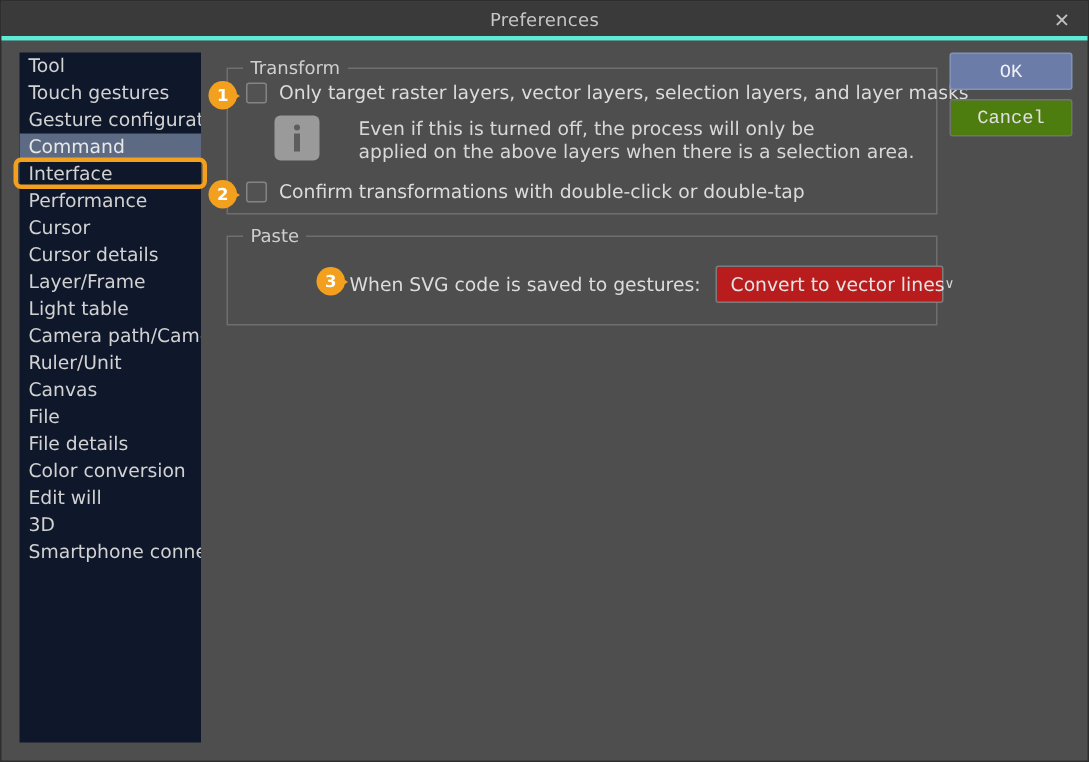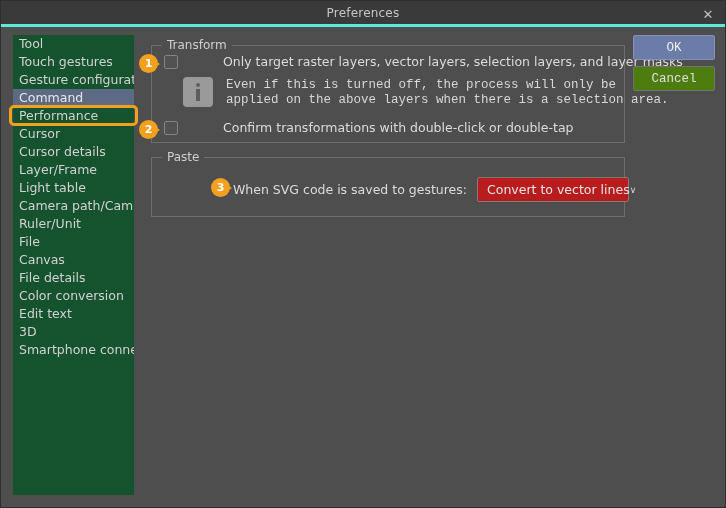--- a/index.html
+++ b/index.html
@@ -55,21 +55,21 @@
     font-size: 13px;
     cursor: pointer;
   }
 
   
   #sidebar {
     position: absolute;
     left: 12px; top: 34px;
     width: 121px;
     height: 460px;
-    background: #14532d;
+    background: #0f172a;
     overflow: hidden;
   }
   .nav-item {
     height: 18px;
     line-height: 18px;
     padding-left: 6px;
     color: #d2d2d2;
     font-size: 12.5px;
     white-space: nowrap;
     cursor: pointer;
@@ -114,21 +114,20 @@
   #group-paste {
     left: 150px; top: 156px;
     width: 474px; height: 60px;
   }
 
   
   .chk-row {
     position: absolute;
     display: flex;
     align-items: center;
-    gap: 37px;
   }
   .chk-box {
     width: 14px; height: 14px;
     background: #525252;
     border: 1px solid #848484;
     border-radius: 2px;
     box-sizing: border-box;
     cursor: pointer;
     flex: 0 0 auto;
   }
@@ -162,26 +161,25 @@
     background: #5d5d5d;
     border-radius: 50%;
   }
   #info-icon .stem {
     position: absolute;
     left: 13px; top: 12px;
     width: 4px; height: 12px;
     background: #5d5d5d;
   }
   #info-text {
-    margin-left: 13px;
+    margin-left: 26px;
     color: #d8d8d8;
     font-size: 12.5px;
     line-height: 15px;
     padding-top: 1px;
-    font-family: Liberation Mono, monospace;
   }
 
   
   #paste-row {
     position: absolute;
     left: 232px; top: 176px;
     display: flex;
     align-items: center;
   }
   #paste-label {
@@ -288,32 +286,33 @@
   <div id="titlebar">
     <div id="title-text">Preferences</div>
     <div id="close-button">✕</div>
   </div>
 
   <div id="sidebar">
       <div class="nav-item">Tool</div>
       <div class="nav-item">Touch gestures</div>
       <div class="nav-item">Gesture configuration</div>
       <div class="nav-item selected">Command</div>
+      <div class="nav-item">Interface</div>
       <div class="nav-item">Performance</div>
       <div class="nav-item">Cursor</div>
       <div class="nav-item">Cursor details</div>
       <div class="nav-item">Layer/Frame</div>
       <div class="nav-item">Light table</div>
       <div class="nav-item">Camera path/Camera</div>
       <div class="nav-item">Ruler/Unit</div>
+      <div class="nav-item">Canvas</div>
       <div class="nav-item">File</div>
-      <div class="nav-item">Canvas</div>
       <div class="nav-item">File details</div>
       <div class="nav-item">Color conversion</div>
-      <div class="nav-item">Edit text</div>
+      <div class="nav-item">Edit will</div>
       <div class="nav-item">3D</div>
       <div class="nav-item">Smartphone connection</div>
     </div>
   <div id="nav-highlight"></div>
 
   <div class="groupbox" id="group-transform">
     <div class="group-label">Transform</div>
   </div>
 
   <div class="chk-row" id="chk-row-1">

